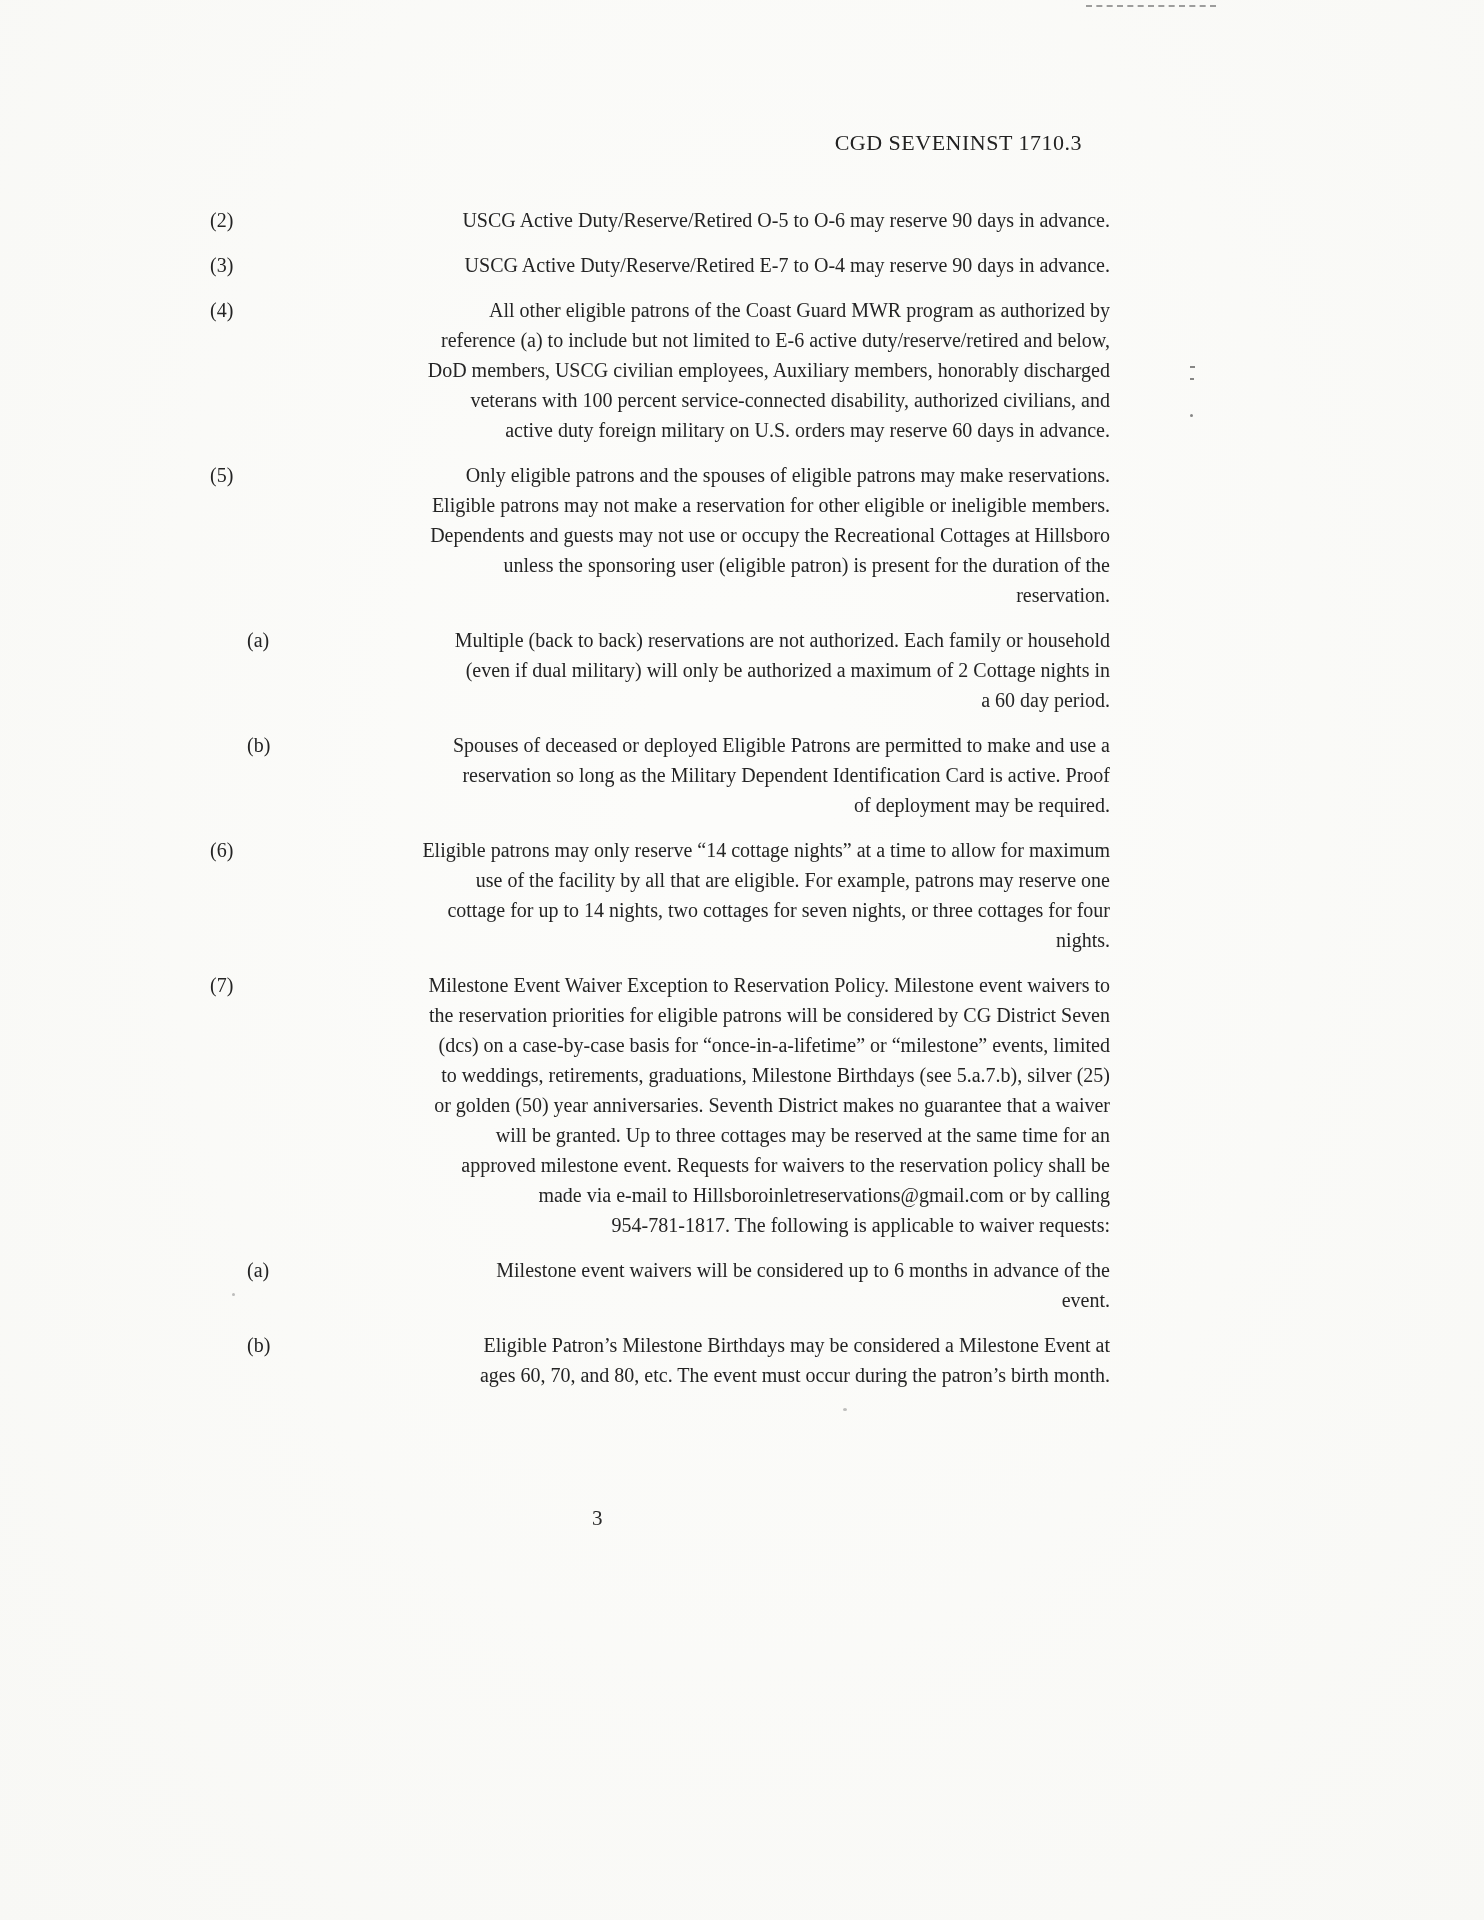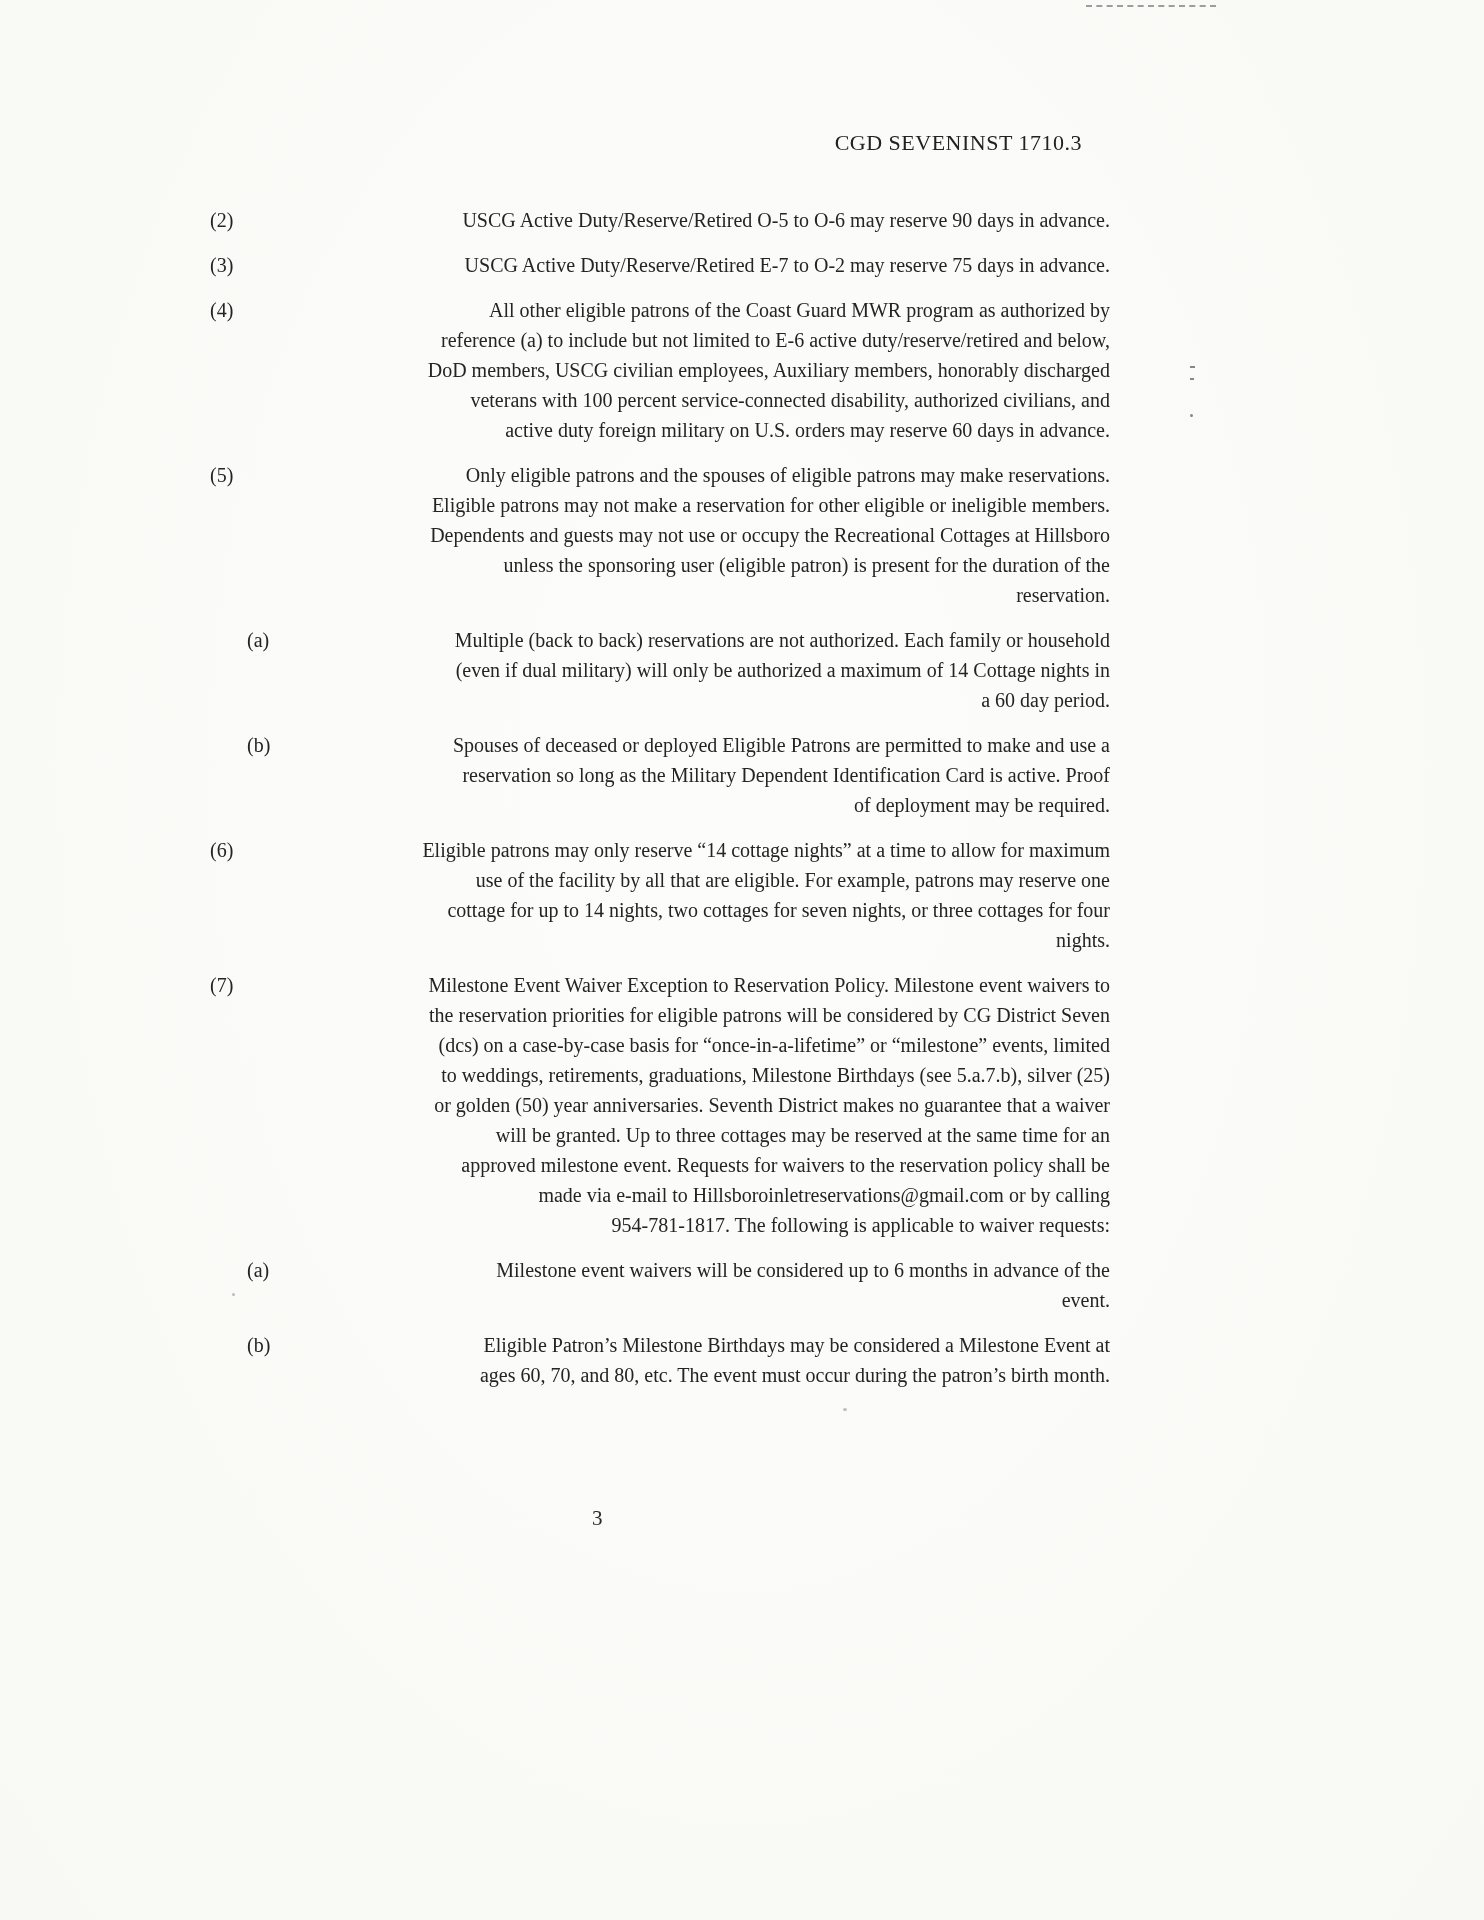--- a/index.html
+++ b/index.html
@@ -111,21 +111,21 @@
 
   <div class="content">
 
     <div class="para level1">
       <span class="plabel">(2)</span>
       <span class="ptext">USCG Active Duty/Reserve/Retired O-5 to O-6 may reserve 90 days in advance.</span>
     </div>
 
     <div class="para level1">
       <span class="plabel">(3)</span>
-      <span class="ptext">USCG Active Duty/Reserve/Retired E-7 to O-2 may reserve 75 days in advance.</span>
+      <span class="ptext">USCG Active Duty/Reserve/Retired E-7 to O-4 may reserve 90 days in advance.</span>
     </div>
 
     <div class="para level1">
       <span class="plabel">(4)</span>
       <span class="ptext">All other eligible patrons of the Coast Guard MWR program as authorized by
 reference (a) to include but not limited to E-6 active duty/reserve/retired and below,
 DoD members, USCG civilian employees, Auxiliary members, honorably discharged
 veterans with 100 percent service-connected disability, authorized civilians, and
 active duty foreign military on U.S. orders may reserve 60 days in advance.</span>
     </div>
@@ -135,21 +135,21 @@
       <span class="ptext">Only eligible patrons and the spouses of eligible patrons may make reservations.
 Eligible patrons may not make a reservation for other eligible or ineligible members.
 Dependents and guests may not use or occupy the Recreational Cottages at Hillsboro
 unless the sponsoring user (eligible patron) is present for the duration of the
 reservation.</span>
     </div>
 
     <div class="para level2">
       <span class="plabel">(a)</span>
       <span class="ptext">Multiple (back to back) reservations are not authorized. Each family or household
-(even if dual military) will only be authorized a maximum of 14 Cottage nights in
+(even if dual military) will only be authorized a maximum of 2 Cottage nights in
 a 60 day period.</span>
     </div>
 
     <div class="para level2">
       <span class="plabel">(b)</span>
       <span class="ptext">Spouses of deceased or deployed Eligible Patrons are permitted to make and use a
 reservation so long as the Military Dependent Identification Card is active. Proof
 of deployment may be required.</span>
     </div>
 

